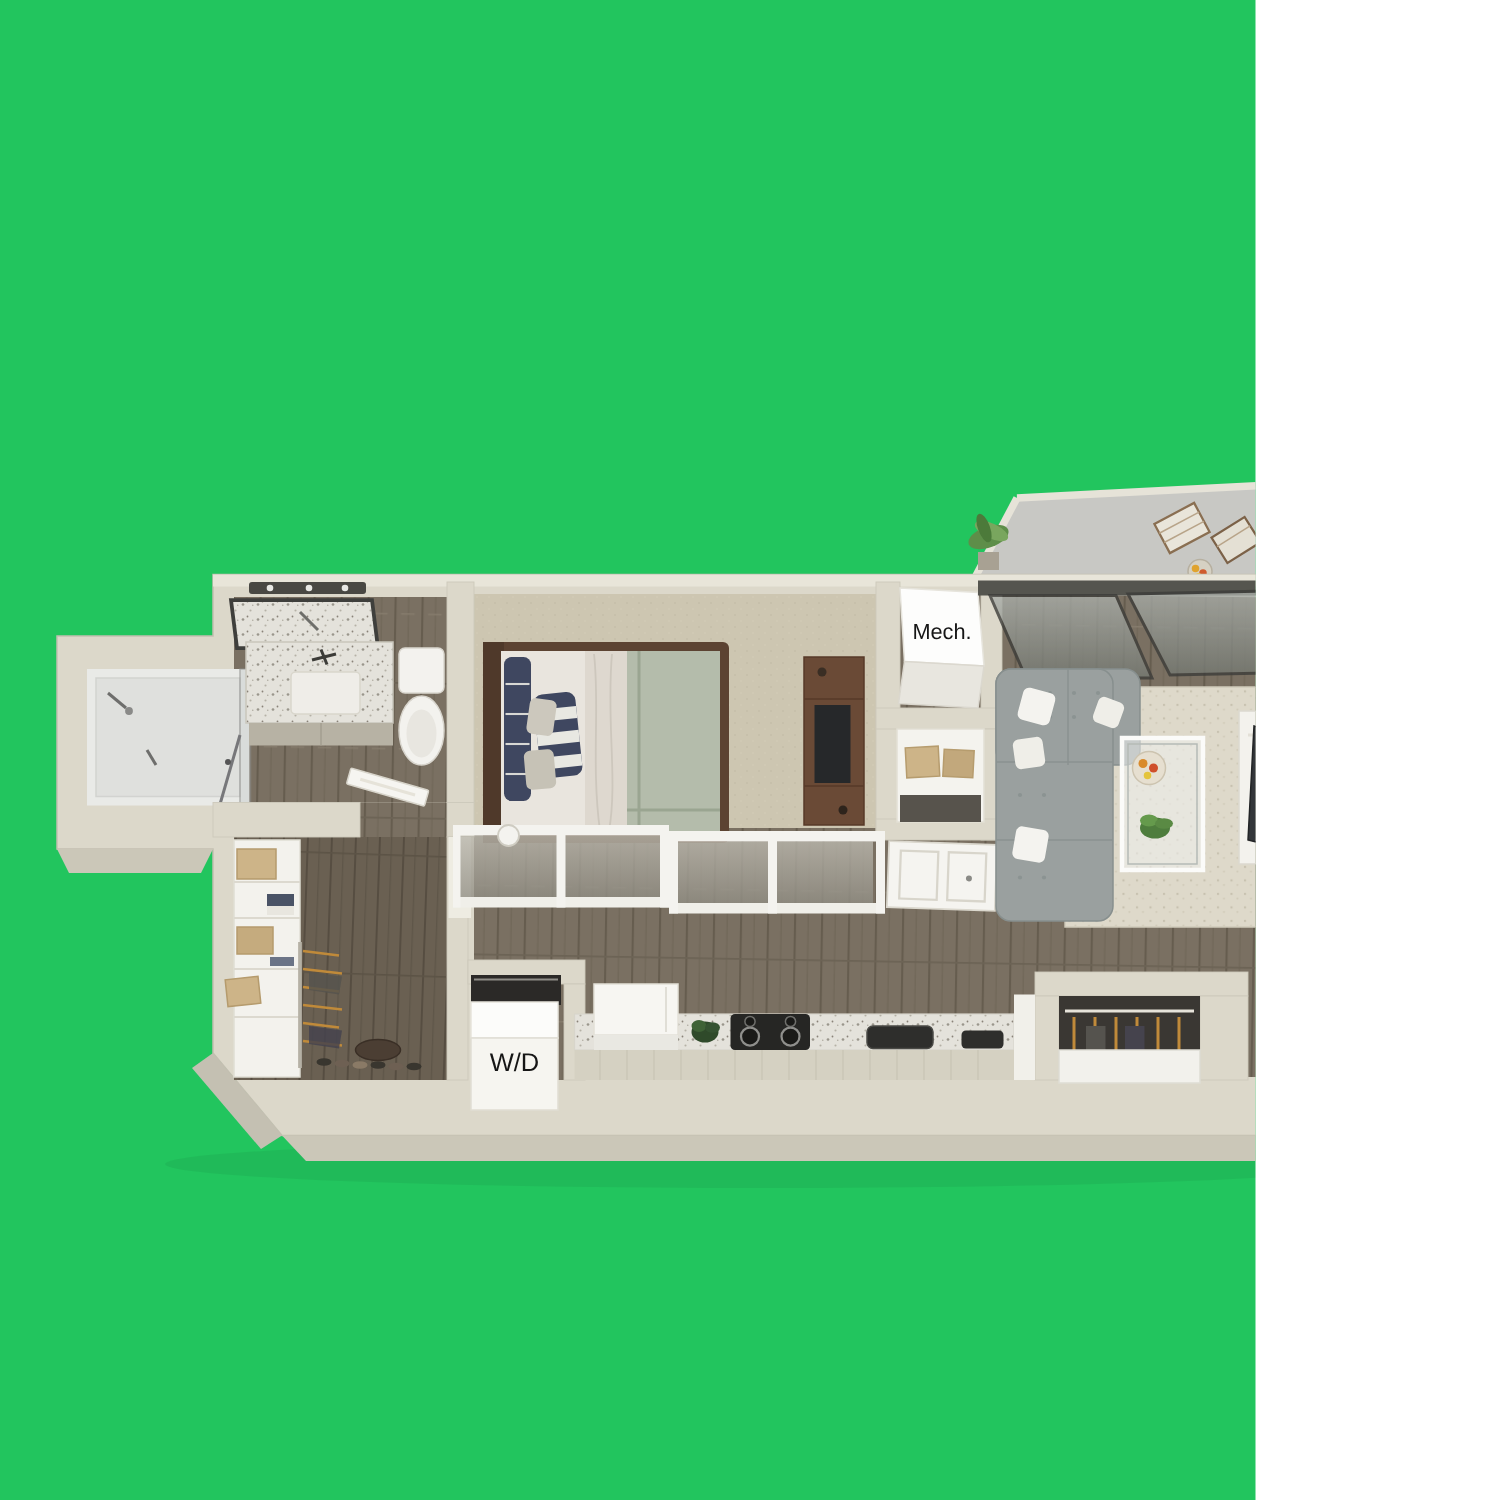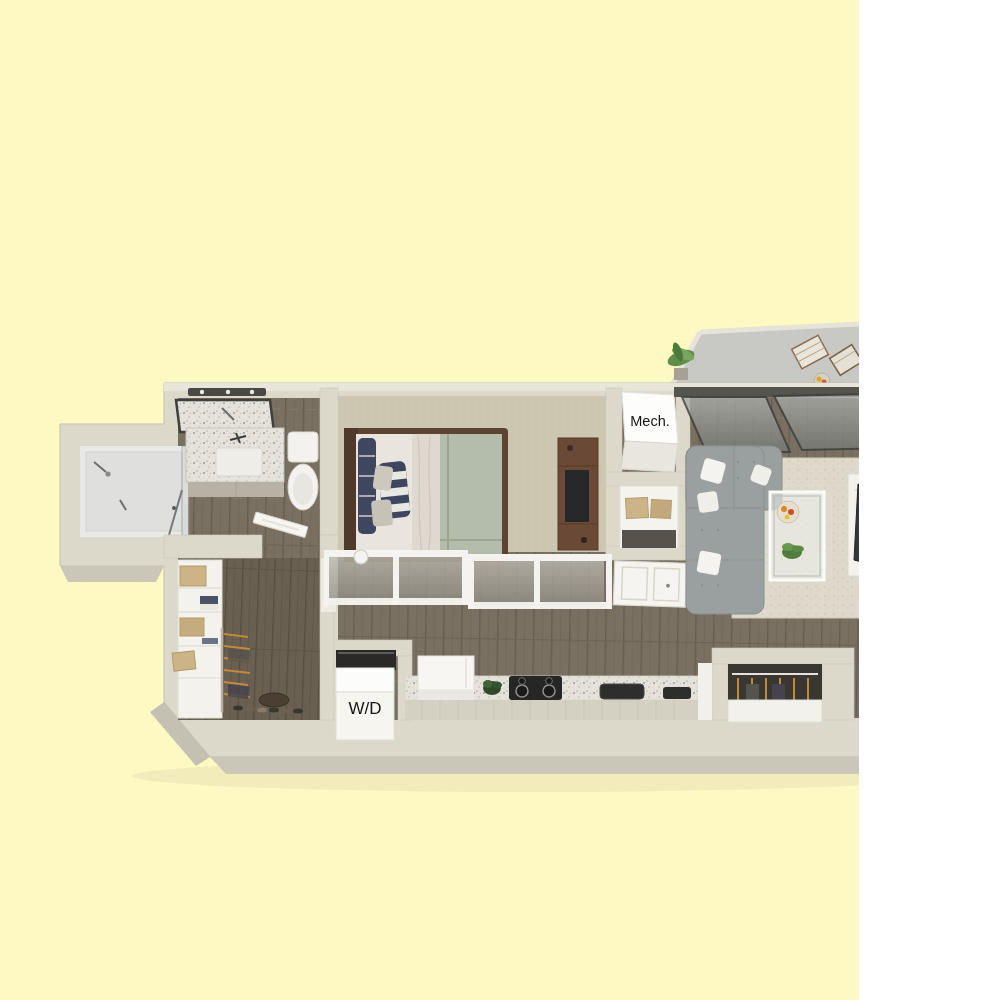--- a/index.html
+++ b/index.html
@@ -1,17 +1,17 @@
 <!DOCTYPE html>
 <html><head>
 <meta charset="utf-8">
 <style>
   html,body{margin:0;padding:0;background:#ffffff;}
-  .stage{position:relative;width:837px;height:1000px;background:#fef9c3;overflow:hidden;
-         font-family:"Liberation Sans", sans-serif;padding-left:22px;}
+  .stage{position:relative;width:837px;height:1000px;background:#22c55e;overflow:hidden;
+         font-family:"Liberation Sans", sans-serif;}
   svg{display:block;}
   text{font-family:"Liberation Sans", sans-serif;}
   .lbl{fill:#161616;}
 </style>
 </head>
 <body>
 
 <div class="stage">
 <svg viewBox="0 0 1000 1000" width="1000" height="1000">
   <defs>

